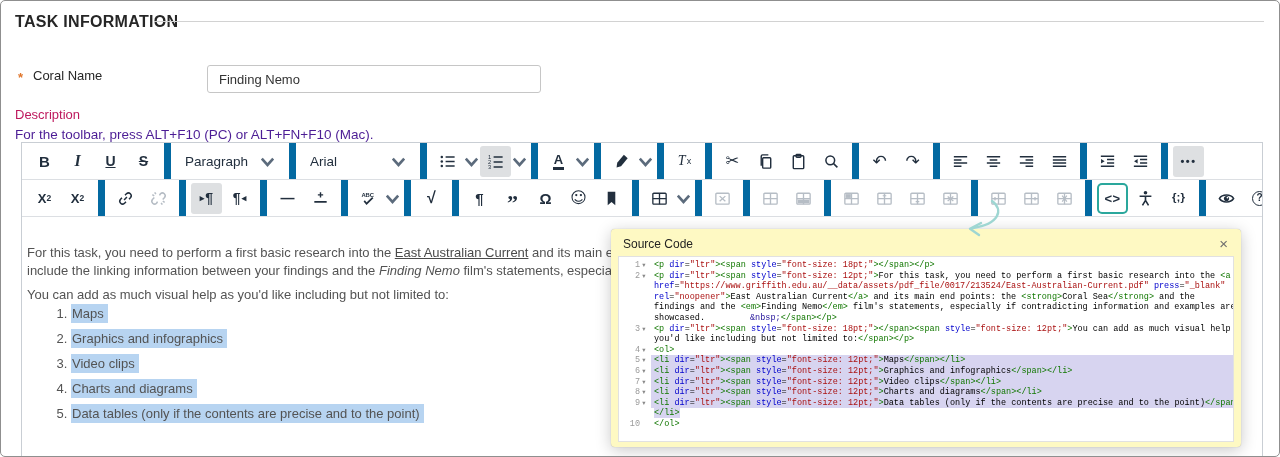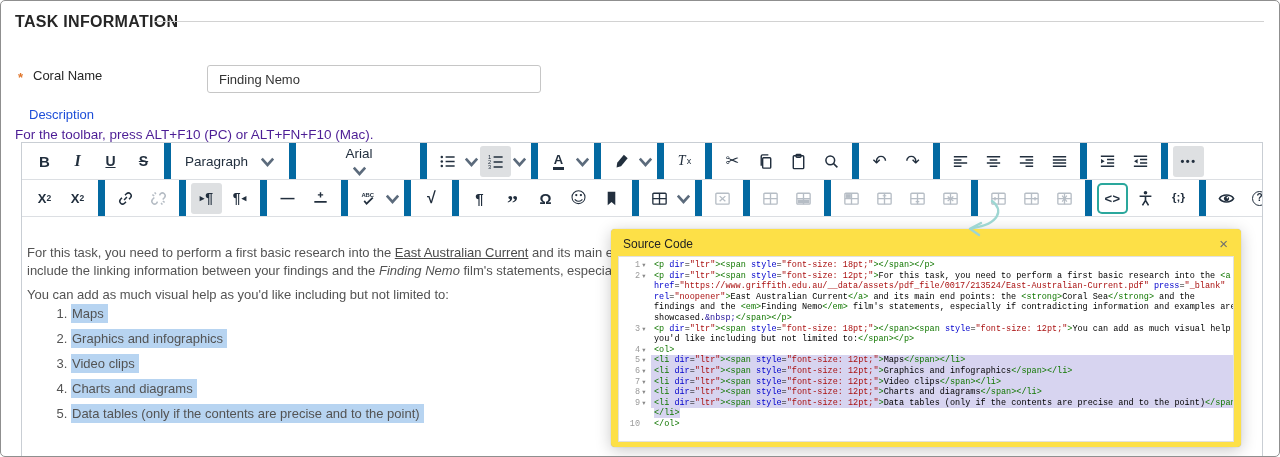--- a/index.html
+++ b/index.html
@@ -8,21 +8,21 @@
     position:relative; background:#fff; overflow:hidden;
     font-family:"Liberation Sans", sans-serif; color:#262626;
     border:1px solid #8f8f8f; border-radius:5px;
   }
   
   .panel-title { position:absolute; left:14px; top:12px; font-size:16px; font-weight:700; color:#262626; letter-spacing:.3px; margin:0; }
   .header-rule { position:absolute; left:153px; top:20px; width:1110px; height:1px; background:#d2d2d2; }
   .req-mark { position:absolute; left:17px; top:69px; color:#e0762c; font-size:13px; font-weight:700; }
   .fld-label { position:absolute; left:32px; top:67px; font-size:13px; color:#262626; }
   .task-input { position:absolute; left:206px; top:64px; width:334px; height:28px; border:1px solid #c6c6c6; border-radius:3px; padding:0 11px; font-size:13px; color:#333; font-family:"Liberation Sans",sans-serif; outline:none; }
-  .desc-label { position:absolute; left:28px; top:106px; font-size:13px; color:#1d4ed8; }
+  .desc-label { position:absolute; left:14px; top:106px; font-size:13px; color:#be185d; }
   .toolbar-hint { position:absolute; left:14px; top:126px; font-size:13.5px; color:#4c1d95; }
 
   
   .editor { position:absolute; left:20px; top:141px; width:1242px; bottom:0; border:1px solid #c9ced4; border-bottom:none; background:#fff; }
   .tb-row { display:flex; align-items:stretch; height:37px; border-bottom:1px solid #dcdfe3; padding:0 2px; overflow:hidden; }
   .tb-group { display:flex; align-items:center; padding:0 4px; border-left:7px solid #0369a1; }
   .tb-group:first-child { border-left:none; }
   .tb-btn { width:31px; height:31px; display:flex; align-items:center; justify-content:center; border:none; background:transparent; border-radius:3px; color:#222f3e; padding:0; margin:0 1px; cursor:pointer; flex:0 0 auto; }
   .tb-btn.active { background:#dee0e2; }
   .tb-btn.disabled { color:#b6bdc5; }
@@ -37,37 +37,37 @@
   .editor-body { position:absolute; left:0; right:0; top:76px; bottom:0; padding:25px 14px 0 5px; font-size:13px; color:#535353; overflow:hidden; background:#fff; }
   .pline { white-space:nowrap; line-height:18px; }
   .lnk { text-decoration:underline; color:#4a4a4a; }
   .seg-b { font-weight:700; }
   .para2 { margin-top:6px; line-height:17px; }
   .editor-body ol { margin:3px 0 0 0; padding-left:44px; list-style:decimal; }
   .editor-body li { line-height:16px; margin-bottom:9px; font-size:13px; color:#535353; }
   .hl { background:#b7d4f1; padding:2px 4px 2px 1px; }
 
   
-  .dialog { position:absolute; left:610px; top:228px; width:630px; height:218px; background:#fde047; border-radius:4px; box-shadow:0 3px 16px rgba(0,0,0,.22), 0 0 1px rgba(0,0,0,.3); z-index:5; }
+  .dialog { position:absolute; left:610px; top:228px; width:630px; height:218px; background:#fef9c3; border-radius:4px; box-shadow:0 3px 16px rgba(0,0,0,.22), 0 0 1px rgba(0,0,0,.3); z-index:5; }
   .dialog-head { display:flex; justify-content:space-between; align-items:center; padding:7px 11px 3px 12px; }
   .dialog-title { font-size:12px; color:#222; }
   .dialog-close { font-size:15px; color:#6f6f6f; background:none; border:none; line-height:1; padding:0 2px; cursor:pointer; font-family:"Liberation Sans",sans-serif; }
   .code-area { position:absolute; left:7px; right:7px; top:27px; bottom:5px; border:1px solid #e1e1e1; overflow:hidden; background:#fff;
     font-family:"Liberation Mono", monospace; font-size:8.5px; line-height:10.6px; padding-top:3px; }
   .code-row { display:flex; white-space:pre; }
   .gut { flex:0 0 32px; display:flex; justify-content:flex-end; align-items:center; color:#9a9a9a; padding-right:3px; }
   .gut .fold { color:#8a8a8a; font-size:6.5px; width:8px; text-align:center; font-family:"DejaVu Sans",sans-serif; cursor:pointer; }
   .gut .nofold { width:8px; }
   .code { flex:1; padding-left:3px; color:#000; }
   .sel-line .code { background:#d7d4f0; }
   .sel-text-code { background:#d7d4f0; }
   .tk-tag { color:#117700; }
   .tk-attr { color:#0000cc; }
   .tk-str { color:#aa1111; }
-  .tk-atom { color:#221199; }
+  .tk-atom { color:#221199;margin-left:45px; }
 
   .annot { position:absolute; left:945px; top:196px; width:70px; height:44px; z-index:6; pointer-events:none; }
 </style>
 </head>
 <body>
 
 <h1 class="panel-title">TASK INFORMATION</h1>
 <div class="header-rule"></div>
 
 <span class="req-mark">*</span>
@@ -105,21 +105,21 @@
         <div class="tb-select" style="width: 110px;">
           <span>Paragraph</span>
           <span class="ic" style="color:#5c6b7c">
             <svg width="9" height="9" viewBox="0 0 10 10">
               <path d="M2 3.5 5 6.8 8 3.5" fill="none" stroke="currentColor" stroke-width="1.4"></path>
             </svg>
           </span>
         </div>
       </div>
       <div class="tb-group">
-        <div class="tb-select" style="width: 116px; flex-direction: column;">
+        <div class="tb-select" style="width: 116px;">
           <span>Arial</span>
           <span class="ic" style="color:#5c6b7c">
             <svg width="9" height="9" viewBox="0 0 10 10">
               <path d="M2 3.5 5 6.8 8 3.5" fill="none" stroke="currentColor" stroke-width="1.4"></path>
             </svg>
           </span>
         </div>
       </div>
       <div class="tb-group">
         <button class="tb-btn">

